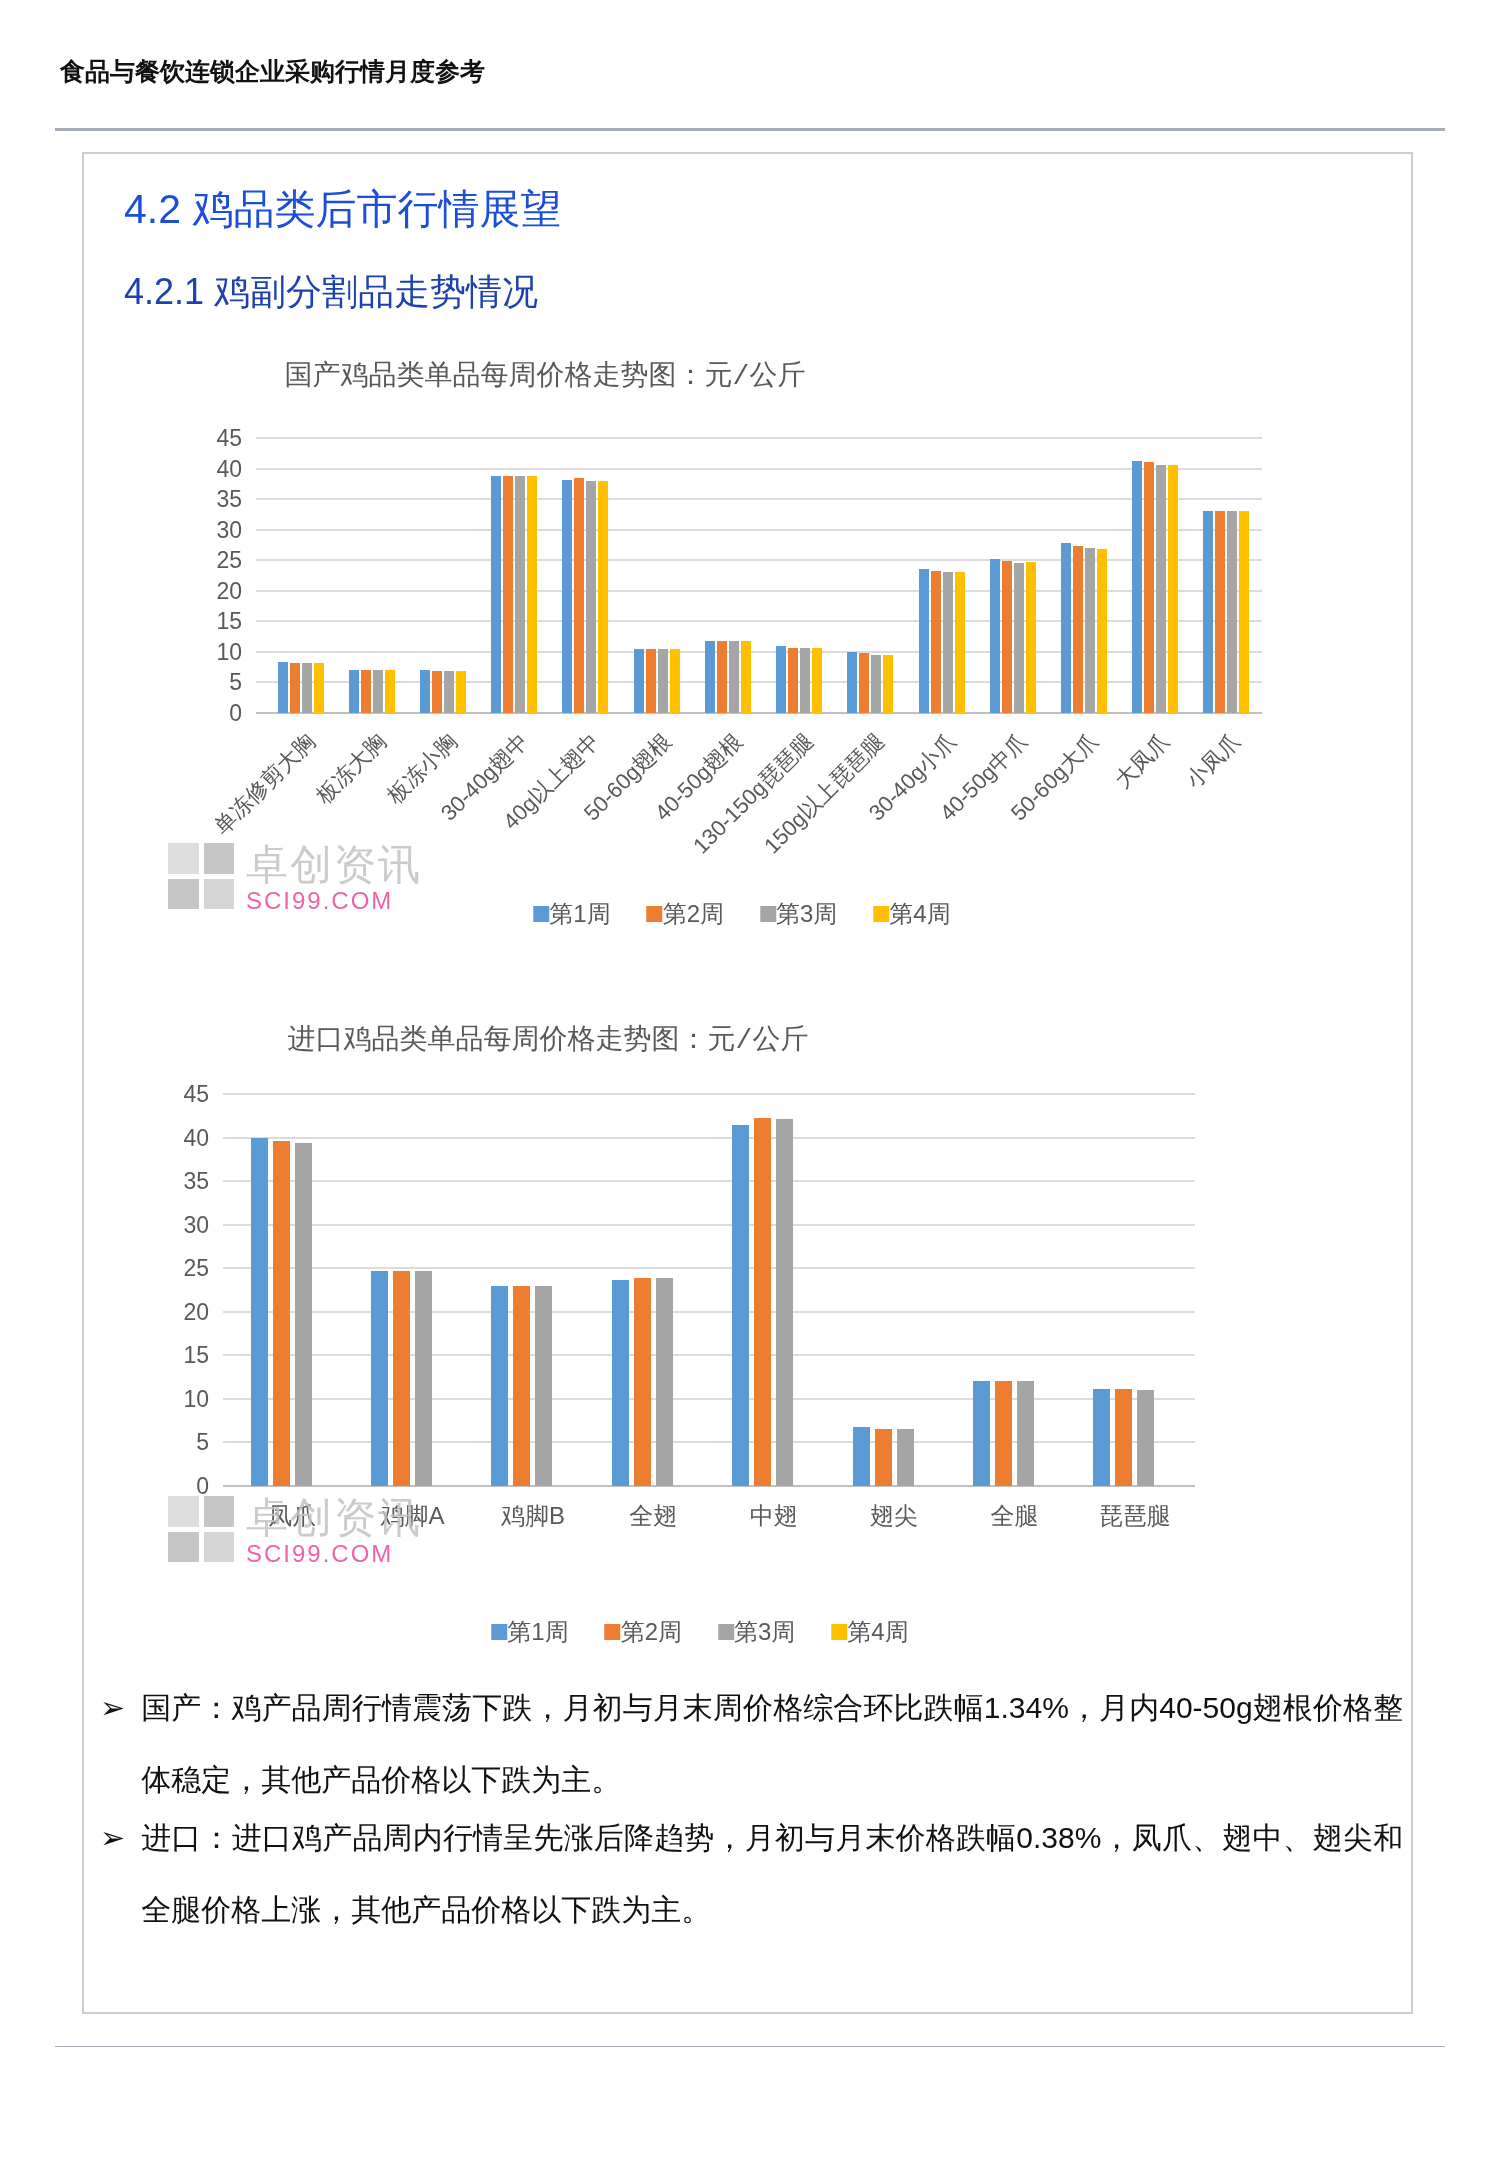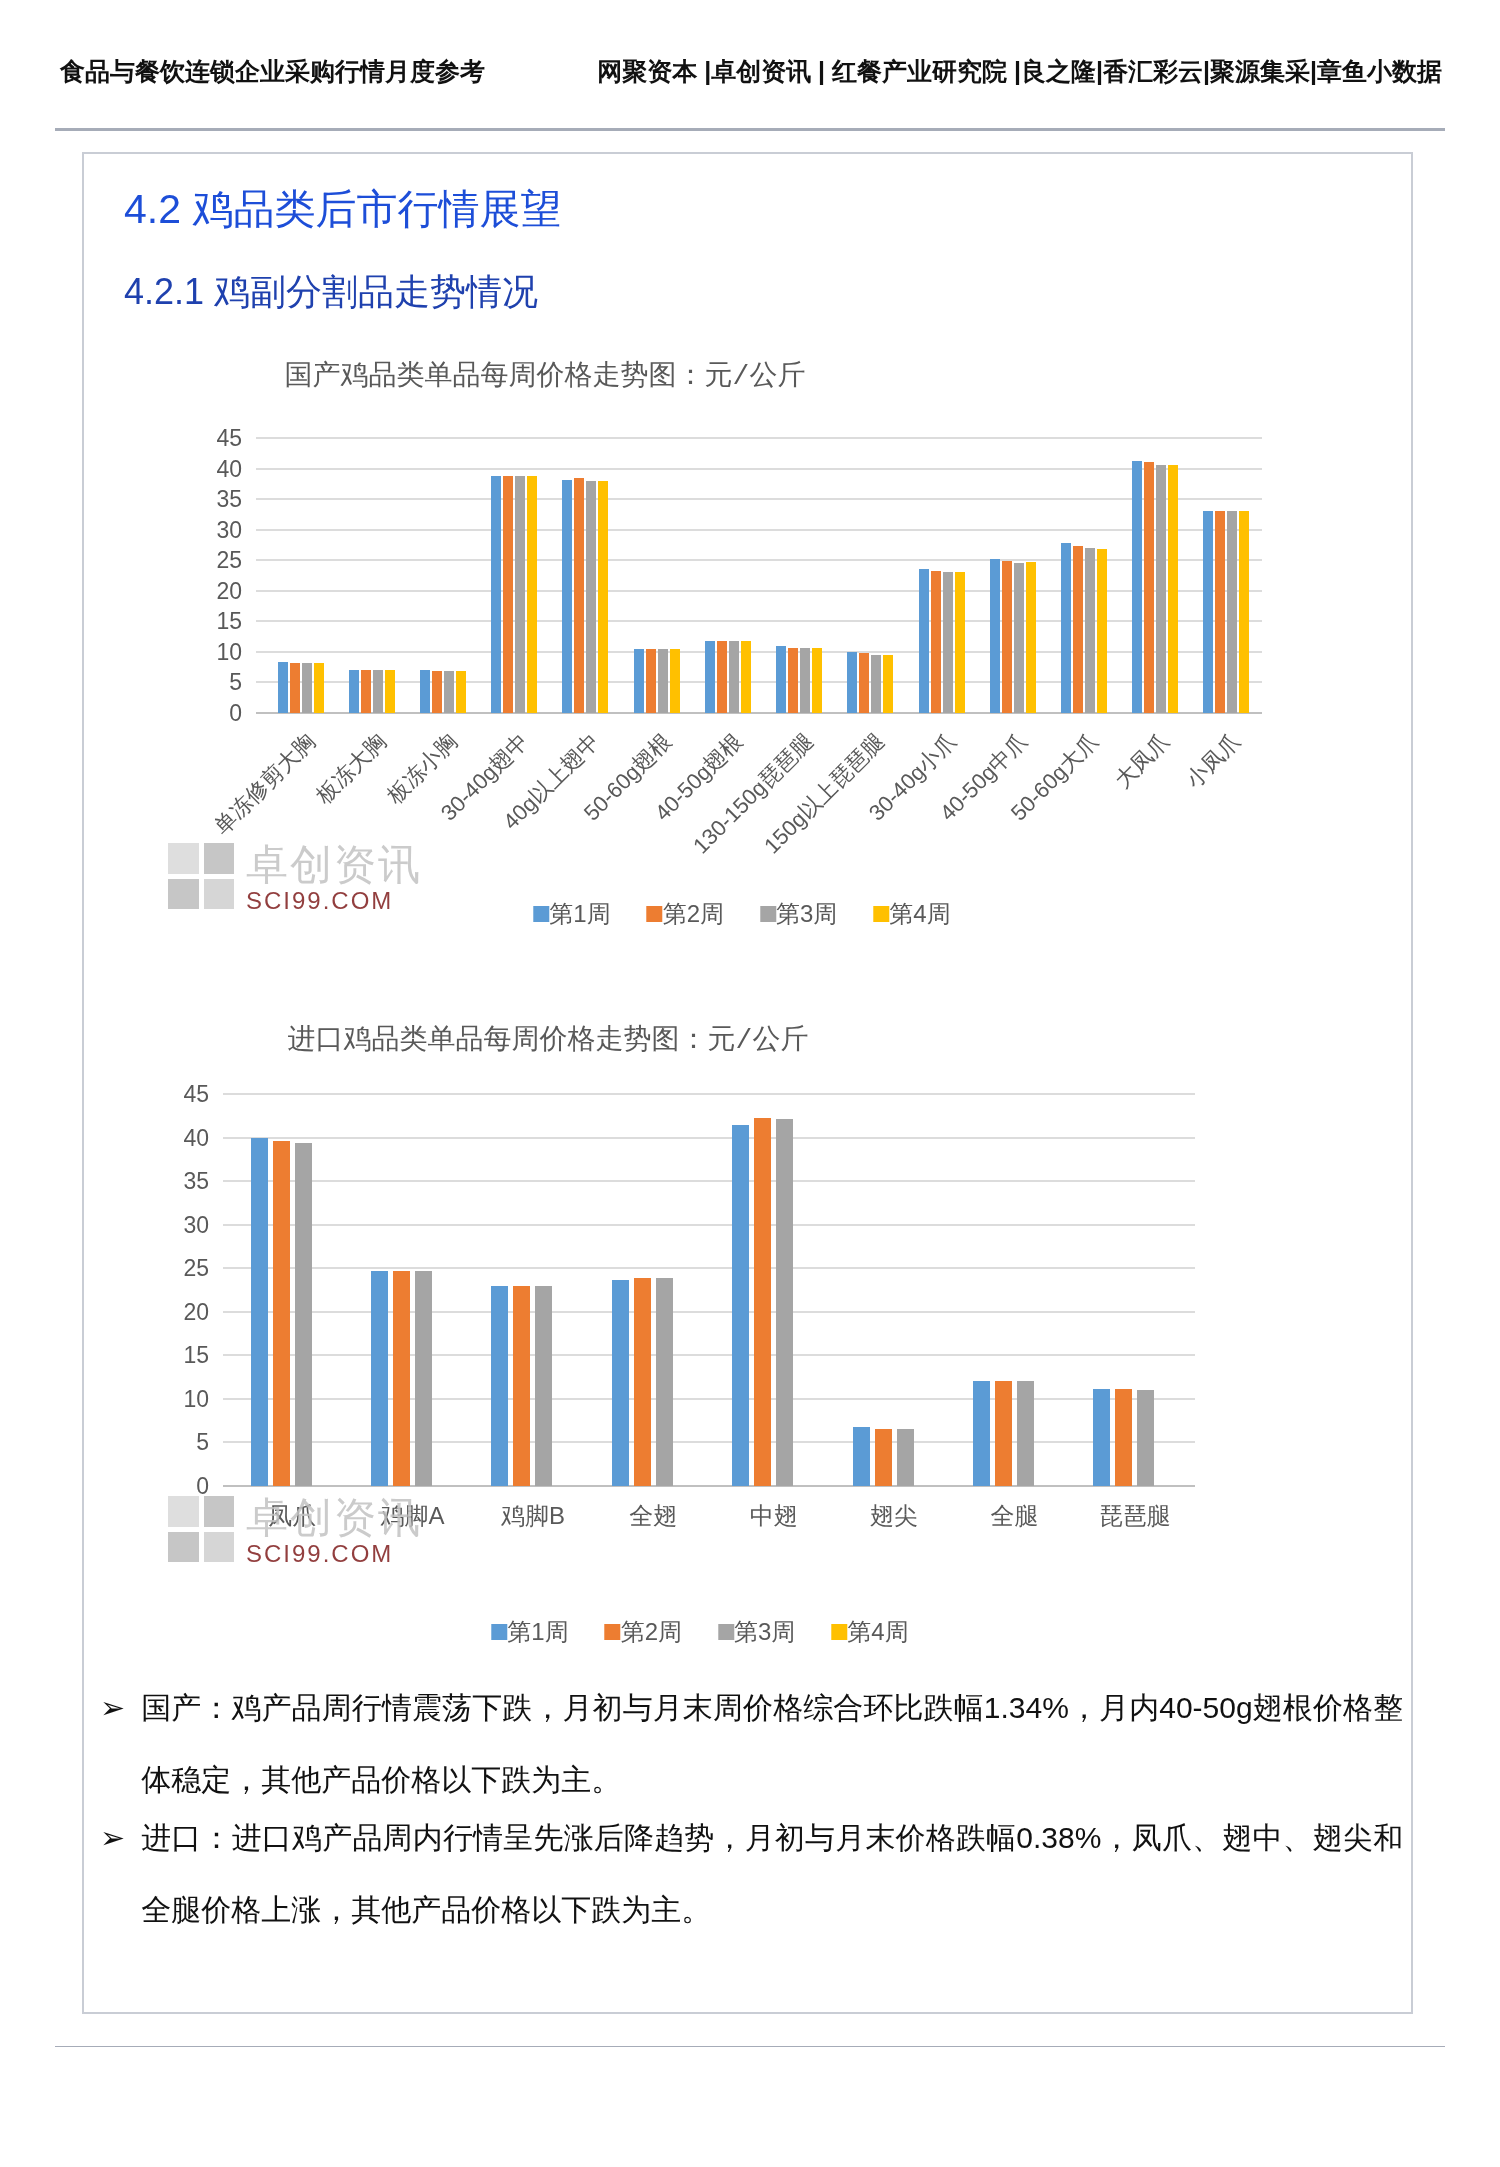--- a/index.html
+++ b/index.html
@@ -55,40 +55,39 @@
   .legend-label{font-size:24px;color:#595959;}
 
   
   .wm{position:absolute;display:flex;gap:12px;opacity:.85;}
   .wm1{left:168px;top:843px;}
   .wm2{left:168px;top:1496px;}
   .wm-logo{width:66px;height:66px;display:grid;grid-template-columns:1fr 1fr;grid-template-rows:1fr 1fr;gap:5px;}
   .wm-logo span{display:block;}
   .wm-c1{background:#D9D9D9;}.wm-c2{background:#BDBDBD;}.wm-c3{background:#BDBDBD;}.wm-c4{background:#CFCFCF;}
   .wm-name{font-size:42px;color:#C2C2C2;line-height:44px;letter-spacing:2px;}
-  .wm-site{font-size:24px;color:#7f1d1d;letter-spacing:2px;}
+  .wm-site{font-size:24px;color:#ec4899;letter-spacing:2px;}
 
   
   .bullet{position:absolute;left:100px;display:flex;gap:16px;}
   .b1{top:1672px;}
   .b2{top:1802px;}
   .bullet-marker{font-size:30px;line-height:72px;color:#111;}
   .bullet-text{width:1262px;font-size:30px;line-height:72px;color:#111;text-align:justify;}
 
   
   .footer-rule{position:absolute;left:55px;right:55px;top:2046px;height:4px;background:#A6ACB8;}
   .page-num{position:absolute;left:0;right:0;top:2076px;text-align:center;font-size:28px;color:#222;}
 </style>
 </head>
 <body>
 
 <div class="page">
 
   <div class="header-left">食品与餐饮连锁企业采购行情月度参考</div>
-  <div class="header-right">网聚资本 |卓创资讯 | 红餐产业研究院 |良之隆|香汇彩云|聚源集采|章鱼小数据</div>
   <div class="header-rule"></div>
 
   <div class="content-box"></div>
 
   <h1 class="h1">4.2 鸡品类后市行情展望</h1>
   <h2 class="h2">4.2.1 鸡副分割品走势情况</h2>
 
   <div class="chart-title ct1">国产鸡品类单品每周价格走势图：元/公斤</div>
   <div class="chart" id="chart1">
     <div class="ylabels">

